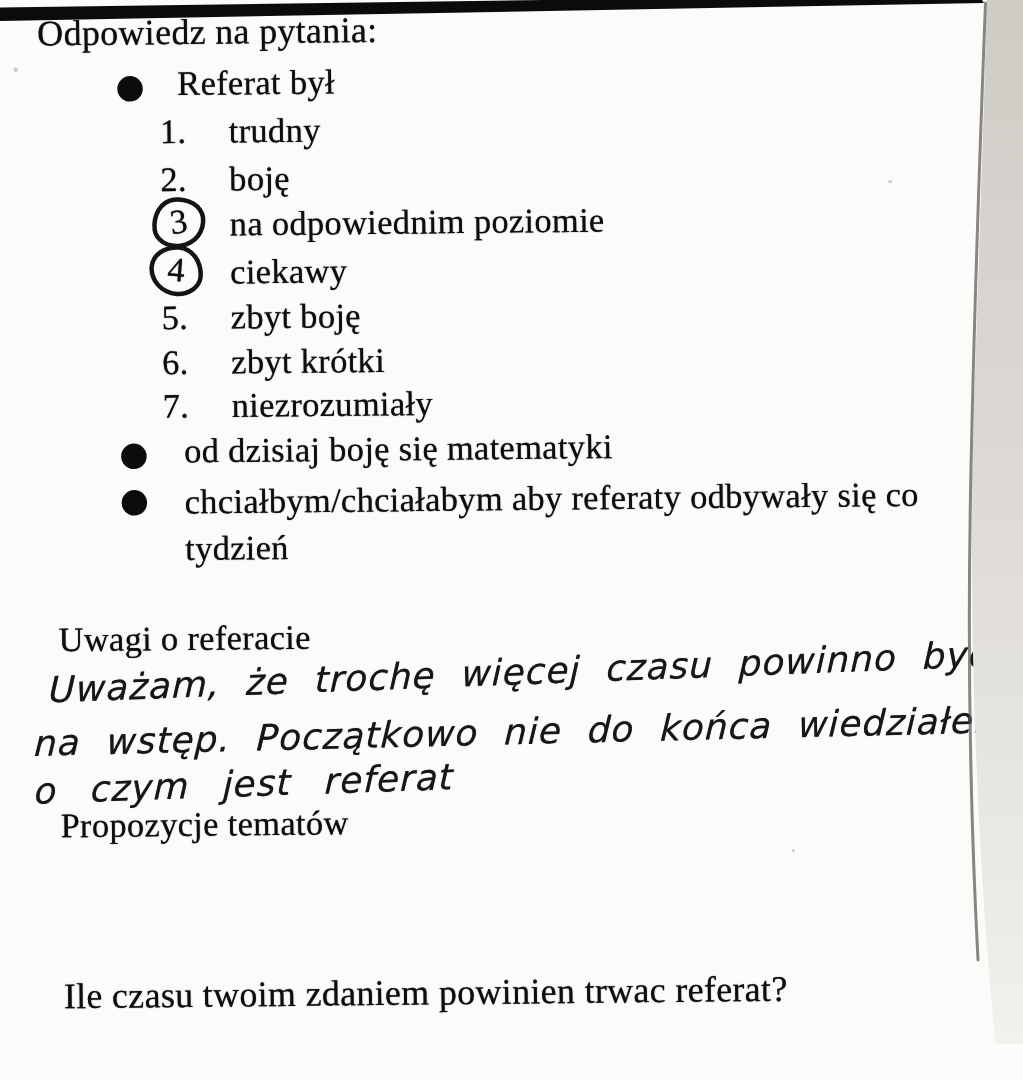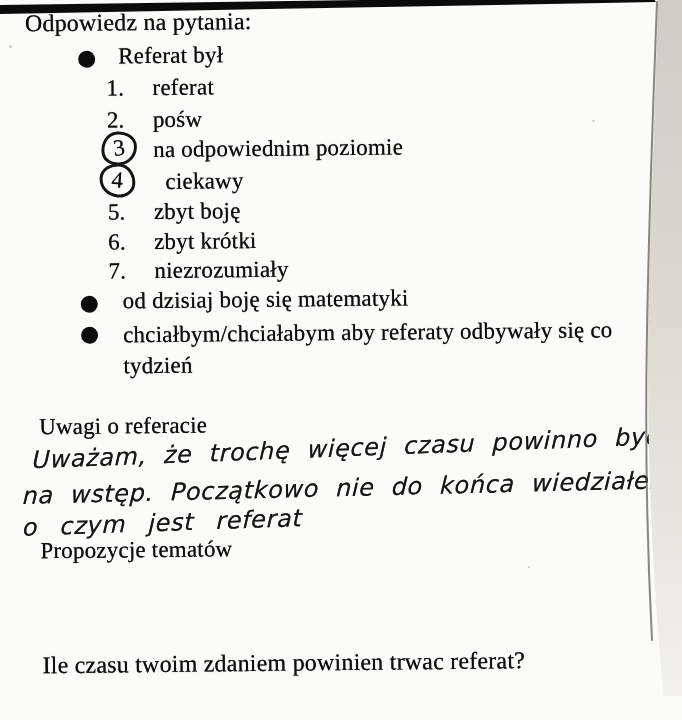--- a/index.html
+++ b/index.html
@@ -46,21 +46,21 @@
   .opt .num{position:absolute;left:0;top:0;width:40px;}
   .opt .lbl{position:absolute;left:46px;top:0;}
   .opt1{left:106px;top:76px;}
   .opt2{left:106px;top:108px;}
   .opt5{left:106px;top:200px;}
   .opt6{left:106px;top:230px;}
   .opt7{left:106px;top:259px;}
   .opt3{left:100px;top:132px;}
   .opt4{left:98px;top:164px;}
   .opt3 .lbl{left:52px;top:6px;}
-  .opt4 .lbl{left:54px;top:6px;margin-left:12px;}
+  .opt4 .lbl{left:54px;top:6px;}
 
   
   .circle{
     display:inline-block;box-sizing:border-box;
     width:36px;height:34px;
     border:3px solid #141414;
     border-radius:46% 54% 52% 48% / 58% 46% 54% 42%;
     text-align:center;line-height:28px;
     transform:rotate(-7deg);
     font-size:23px;
@@ -101,25 +101,25 @@
 
   <div class="content">
 
     <div class="print title">Odpowiedz na pytania:</div>
 
     <span class="bullet-dot b-referat-dot"></span>
     <div class="print b-referat-text">Referat był</div>
 
     <div class="print opt opt1">
       <span class="num">1.</span>
-      <span class="lbl">referat</span>
+      <span class="lbl">trudny</span>
     </div>
     <div class="print opt opt2">
       <span class="num">2.</span>
-      <span class="lbl">pośw</span>
+      <span class="lbl">boję</span>
     </div>
     <div class="print opt opt3">
       <span class="circle"><span>3</span></span>
       <span class="lbl">na odpowiednim poziomie</span>
     </div>
     <div class="print opt opt4">
       <span class="circle"><span>4</span></span>
       <span class="lbl">ciekawy</span>
     </div>
     <div class="print opt opt5">

